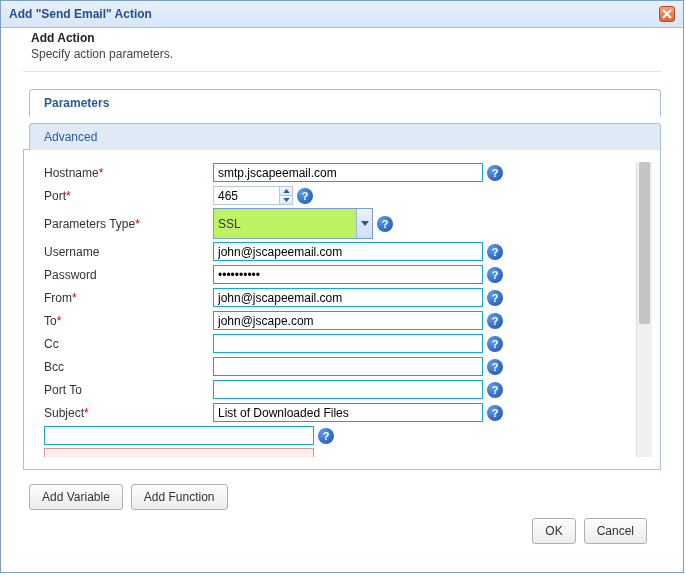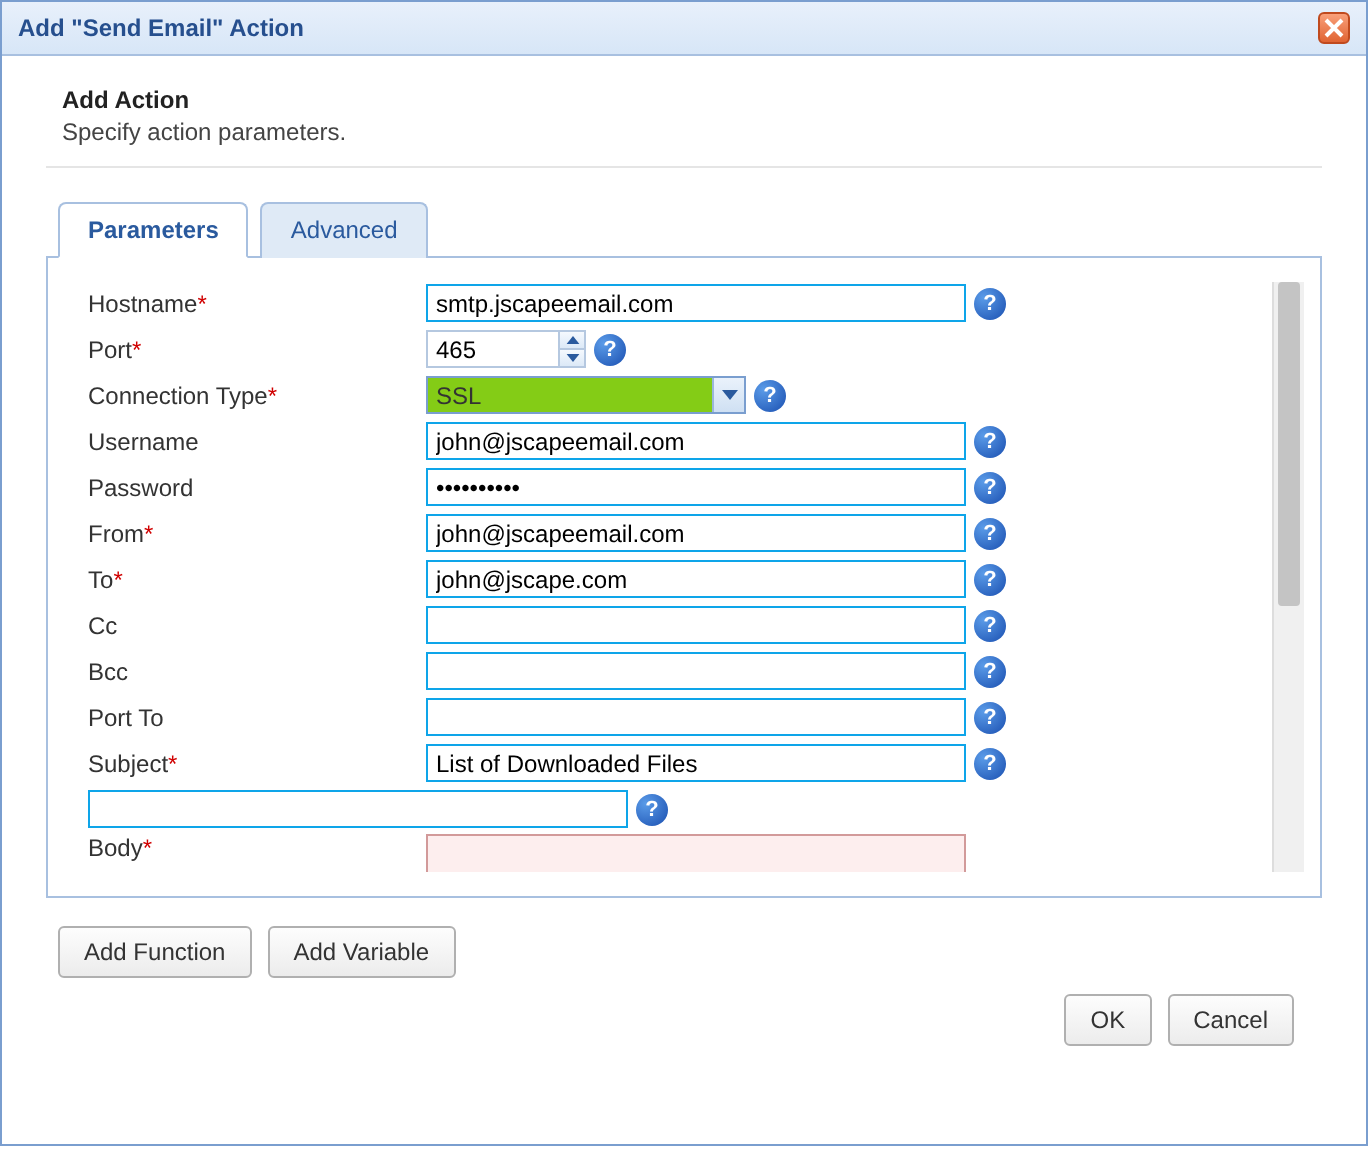--- a/index.html
+++ b/index.html
@@ -33,21 +33,21 @@
     width: 16px; height: 16px;
     background: linear-gradient(#f9a07a, #e06433);
     border: 1px solid #c04a1e;
     border-radius: 3px;
     display: flex; align-items: center; justify-content: center;
     cursor: pointer;
   }
   .close-btn svg { width: 10px; height: 10px; }
   .body-area {
     flex: 1;
-    padding: 13px 22px 10px 22px;
+    padding: 1px 22px 10px 22px;
     display: flex;
     flex-direction: column;
     overflow: hidden;
   }
   .header-block {
     margin-bottom: 10px;
     padding: 2px 0 10px 8px;
     border-bottom: 1px solid #e5e5e5;
   }
   .header-title {
@@ -59,20 +59,21 @@
     color: #444;
     font-size: 12px;
     margin-top: 2px;
   }
   .tabs {
     display: flex;
     gap: 6px;
     margin-top: 6px;
     border-bottom: 1px solid #a8c0e0;
     padding-left: 6px;
+    flex-direction: column;
   }
   .tab {
     padding: 6px 14px;
     border: 1px solid #a8c0e0;
     border-bottom: none;
     border-radius: 4px 4px 0 0;
     background: #dfeaf6;
     color: #2a5a9e;
     font-weight: bold;
     cursor: pointer;
@@ -146,23 +147,23 @@
   .spinbtns div {
     flex:1;
     background: linear-gradient(#f5f9fe,#dce9f7);
     display:flex; align-items:center; justify-content:center;
     cursor:pointer;
   }
   .spinbtns div:first-child { border-bottom:1px solid #b5c8e0; }
   .spinbtns svg { width:7px; height:4px; fill:#2a5a9e; }
   .select {
     display: flex; align-items: center;
-    width: 160px; height: 19px;
+    width: 160px; height: 31px;
     border: 1px solid #7a9ecf;
-    background: #84cc16;
+    background: #bef264;
     cursor: pointer;
   }
   .select span { flex:1; padding: 0 4px; font-size:12px; }
   .select .dd {
     width: 16px; height: 100%;
     background: linear-gradient(#eaf2fb,#cfe0f3);
     border-left:1px solid #9ab7da;
     display:flex;align-items:center;justify-content:center;
   }
   .select .dd svg { width:8px; height:5px; fill:#2a5a9e; }
@@ -265,21 +266,21 @@
                         <path d="M0 0 L4 5 L8 0 Z"></path>
                       </svg>
                     </div>
                 </div>
               </div>
               <div class="help">?</div>
             </div>
           </div>
 
           <div class="row">
-            <div class="label-cell"><span>Connection Type</span><span class="req">*</span></div>
+            <div class="label-cell"><span>Parameters Type</span><span class="req">*</span></div>
             <div class="field-cell">
               <div class="select">
                 <span>SSL</span>
                 <div class="dd">
                     <svg viewBox="0 0 8 5">
                       <path d="M0 0 L4 5 L8 0 Z"></path>
                     </svg>
                   </div>
               </div>
               <div class="help">?</div>
@@ -351,38 +352,37 @@
           </div>
 
           <div class="row">
             <div class="field-cell">
               <input class="txt wide" value="" style="">
               <div class="help">?</div>
             </div>
           </div>
 
           <div class="row" style="align-items:flex-start;">
-            <div class="label-cell"><span>Body</span><span class="req">*</span></div>
             <div class="field-cell">
               <div class="body-area-field">
                 
               </div>
             </div>
           </div>
 
         </div>
       </div>
       <div class="scrollbar">
         <div class="thumb"></div>
       </div>
     </div>
 
     <div class="bottom-btns">
+      <div class="btn">Add Variable</div>
       <div class="btn">Add Function</div>
-      <div class="btn">Add Variable</div>
     </div>
 
     <div class="footer">
       <div class="btn">OK</div>
       <div class="btn">Cancel</div>
     </div>
   </div>
 </div>
 
 </body></html>

